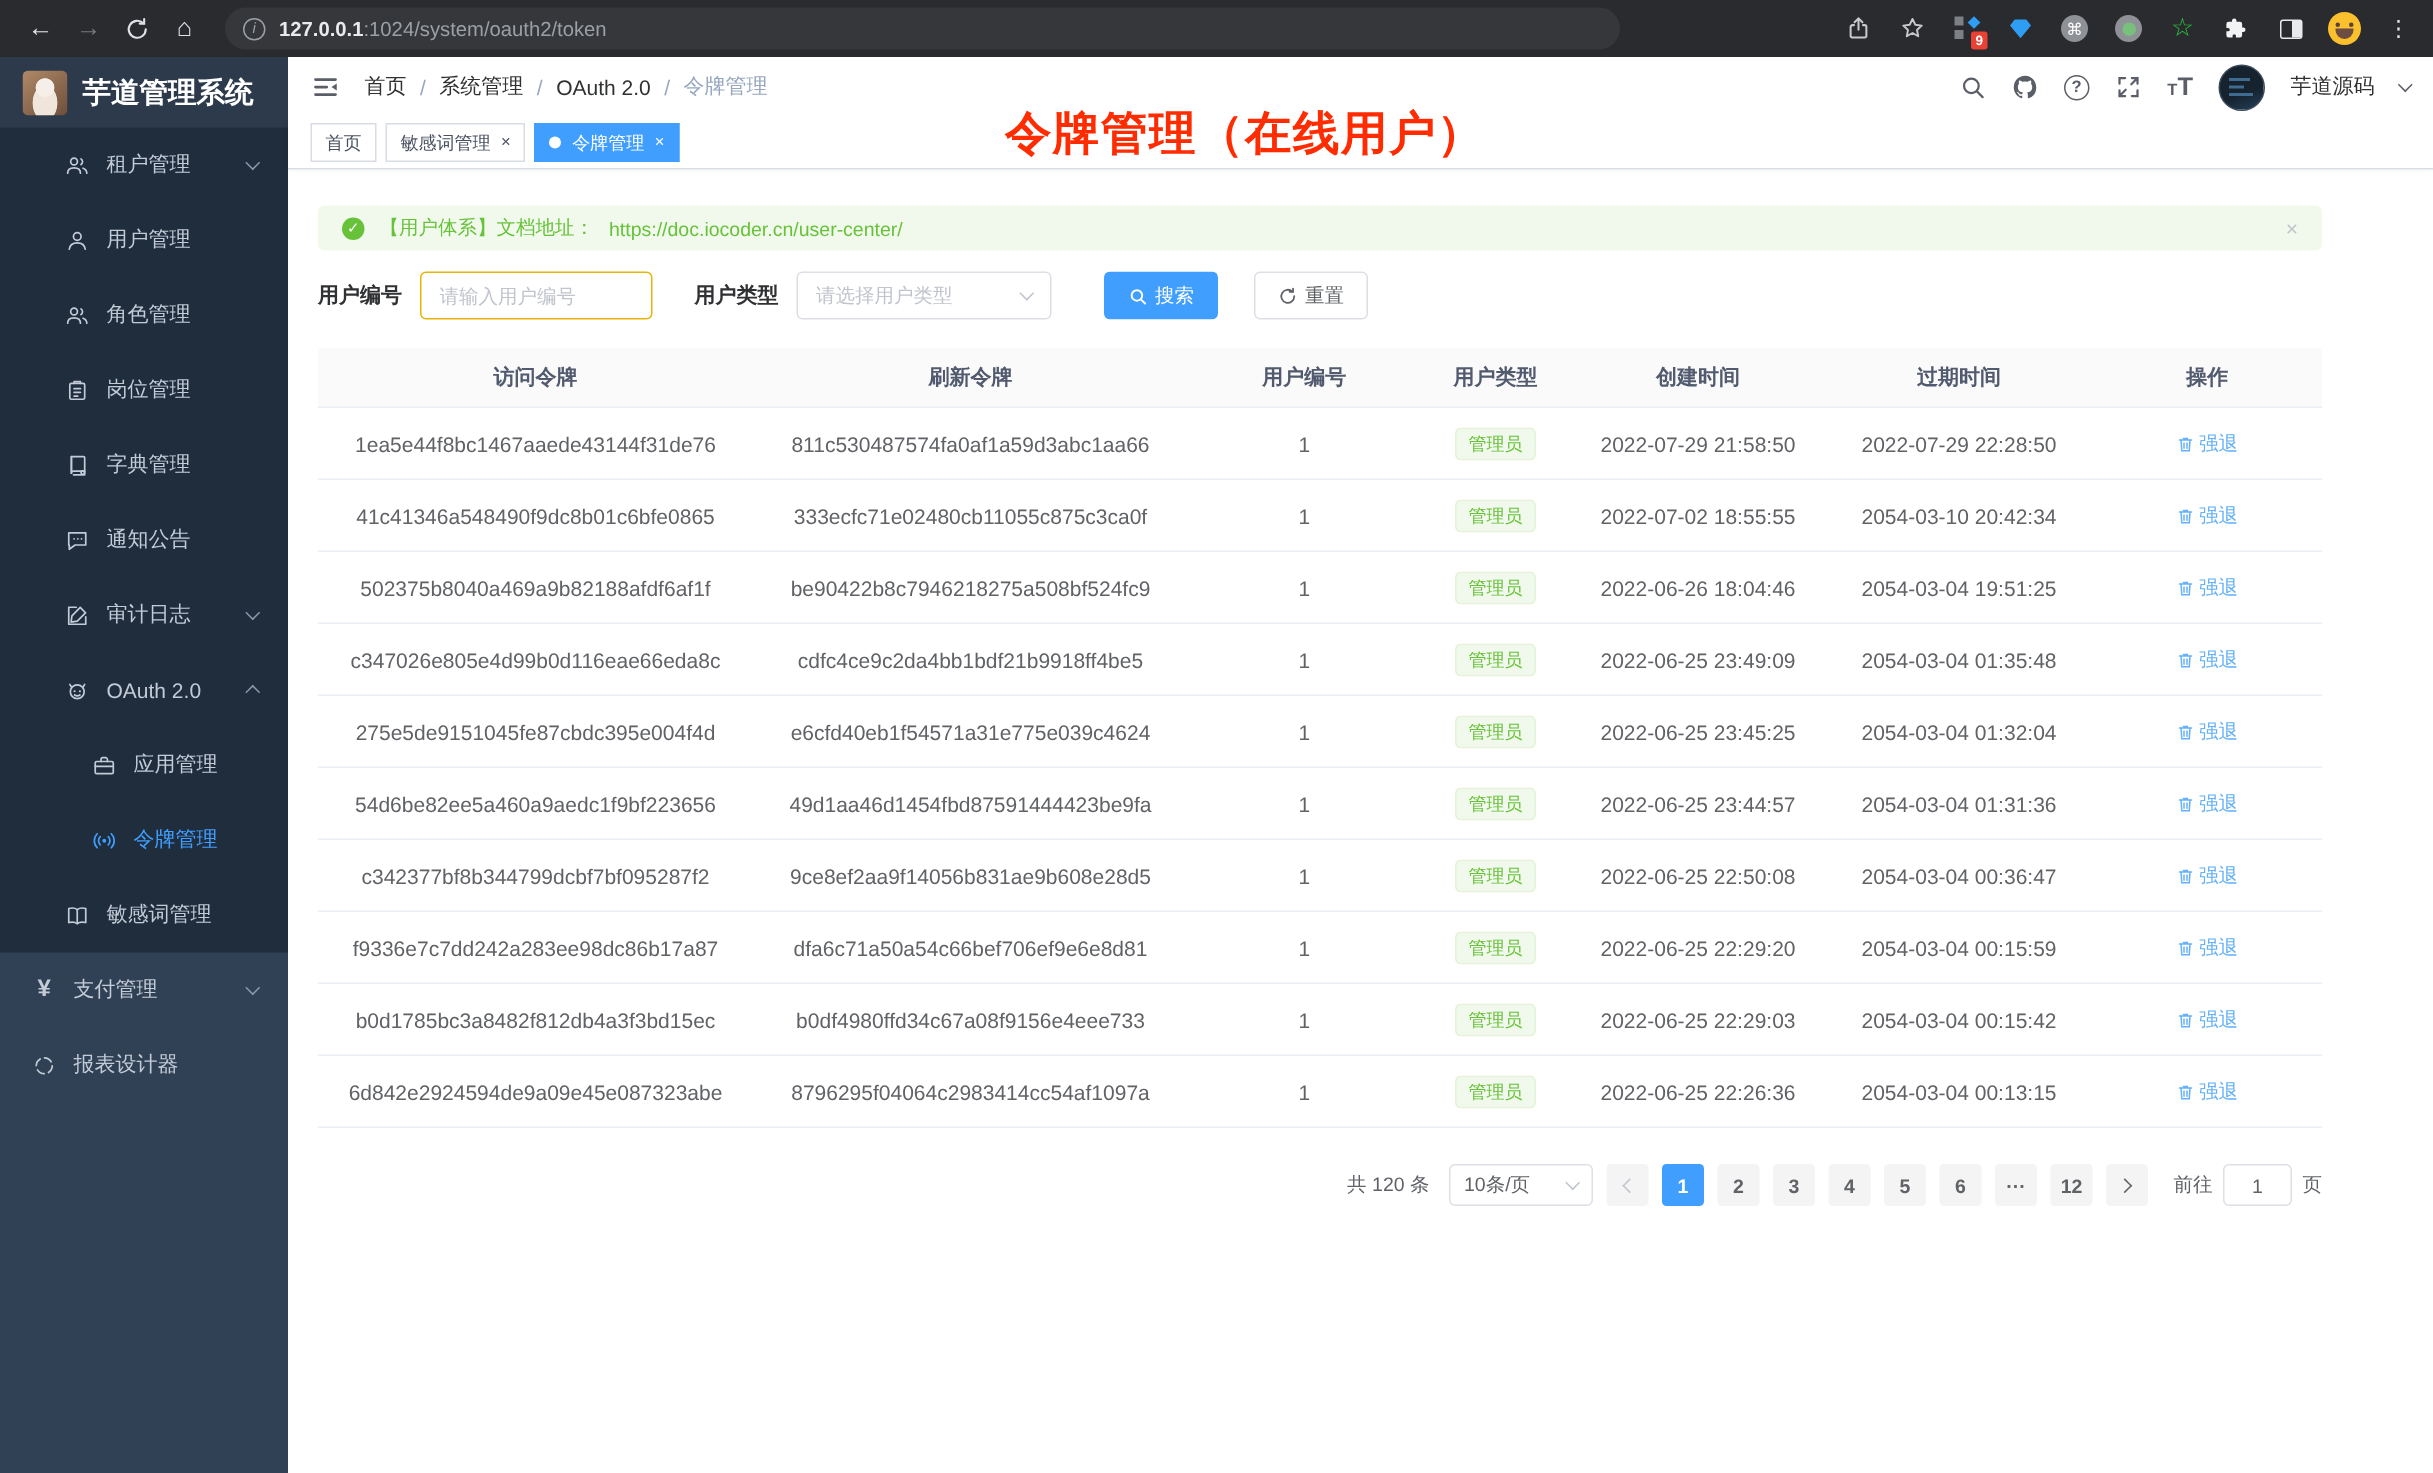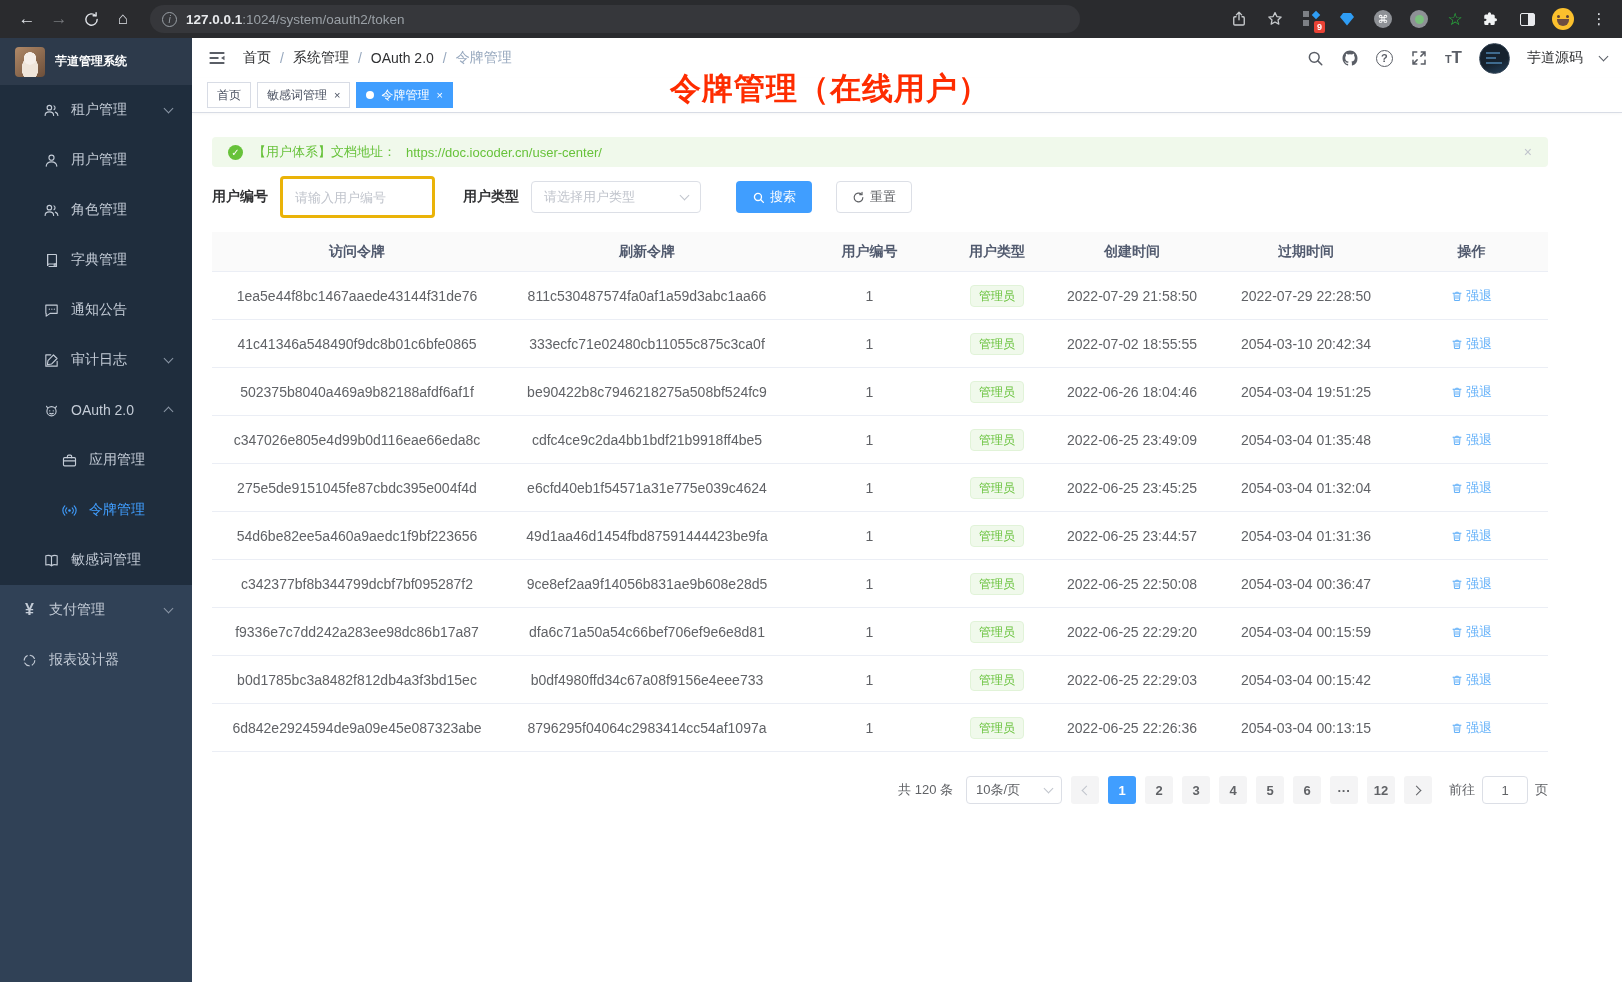--- a/index.html
+++ b/index.html
@@ -41,21 +41,21 @@
 
   
   .layout { display:flex; height:944px; }
   .sidebar { width:192px; background:#304156; flex:none; display:flex; flex-direction:column; }
   .logo { height:47px; background:#2d3a4b; display:flex; align-items:center; padding-left:15px; gap:10px; cursor:pointer; }
   .logo-img { width:30px; height:30px; border-radius:4px; flex:none;
               background:
                 radial-gradient(circle at 50% 38%, #f6efe9 0 6px, transparent 6.5px),
                 radial-gradient(ellipse at 50% 72%, #efe5da 0 8px, transparent 8.5px),
                 linear-gradient(140deg,#b08968,#6d4f3a); }
-  .logo-text { color:#fff; font-size:12px; font-weight:bold; white-space:nowrap; }
+  .logo-text { color:#fff; font-size:19px; font-weight:bold; white-space:nowrap; }
   .menu { flex:1; }
   .menu-sec.dark { background:#1f2d3d; }
   .menu-item { height:50px; display:flex; align-items:center; color:#c3cbd6; font-size:14px; cursor:pointer; position:relative; }
   .menu-item.lv0 { padding-left:21px; }
   .menu-item.lv1 { padding-left:43px; }
   .menu-item.lv2 { padding-left:61px; }
   .mi-icon { width:17px; height:17px; margin-right:11px; display:flex; align-items:center; justify-content:center; flex:none; }
   .mi-icon svg { width:17px; height:17px; }
   .mi-icon .txt-ic { font-size:16px; font-weight:bold; line-height:1; }
   .menu-item.active { color:#409eff; }
@@ -104,21 +104,21 @@
   .alert { width:1336px; height:30px; background:#f0f9eb; border-radius:4px; display:flex; align-items:center;
            padding:0 16px; gap:10px; }
   .alert-check { width:15px; height:15px; border-radius:50%; background:#67c23a; color:#fff; font-size:10px;
                  display:flex; align-items:center; justify-content:center; flex:none; }
   .alert-text { font-size:13px; color:#67c23a; }
   .alert-link { font-size:13px; color:#67c23a; cursor:pointer; }
   .alert-close { margin-left:auto; color:#c0c4cc; font-size:14px; cursor:pointer; }
 
   .filters { display:flex; align-items:center; margin-top:14px; height:32px; gap:10px; }
   .f-label { font-size:14px; font-weight:bold; color:#303133; margin-right:2px; }
-  .f-input { width:155px; height:42px; border:3px solid #eab308; border-radius:4px; padding:0 12px; font-size:13px; color:#606266;
+  .f-input { width:155px; height:32px; border:1px solid #eab308; border-radius:4px; padding:0 12px; font-size:13px; color:#606266;
              font-family:inherit; }
   .f-input::placeholder { color:#c0c4cc; }
   .f-select { width:170px; height:32px; border:1px solid #dcdfe6; border-radius:4px; padding:0 12px; font-size:13px;
               color:#c0c4cc; display:flex; align-items:center; justify-content:space-between; cursor:pointer; }
   .sel-arrow { width:7px; height:7px; border-right:1.4px solid #c0c4cc; border-bottom:1.4px solid #c0c4cc; transform:rotate(45deg); margin-top:-4px; }
   .btn { height:32px; border-radius:4px; font-size:13px; display:flex; align-items:center; gap:5px; padding:0 15px; cursor:pointer; border:1px solid transparent; }
   .btn svg { width:13px; height:13px; }
   .btn-primary { background:#409eff; color:#fff; margin-left:25px; }
   .btn-plain { background:#fff; color:#606266; border-color:#dcdfe6; margin-left:14px; }
 
@@ -254,20 +254,30 @@
           <div class="menu-item lv1">
             <span class="mi-icon">
               <svg viewBox="0 0 24 24" fill="none" stroke="currentColor" stroke-width="1.6" stroke-linecap="round" stroke-linejoin="round">
                 <circle cx="9" cy="8" r="3.2"></circle>
                 <path d="M3 19c0-3.3 2.7-5 6-5s6 1.7 6 5"></path>
                 <path d="M15.5 5.5a3.2 3.2 0 0 1 0 5.4"></path>
                 <path d="M17.5 14.3c2 .8 3.5 2.2 3.5 4.7"></path>
               </svg>
             </span>
             <span>角色管理</span>
+          </div>
+          <div class="menu-item lv1">
+            <span class="mi-icon">
+              <svg viewBox="0 0 24 24" fill="none" stroke="currentColor" stroke-width="1.6" stroke-linecap="round" stroke-linejoin="round">
+                <rect x="5" y="5" width="14" height="15" rx="1.5"></rect>
+                <path d="M9 5V3.5h6V5"></path>
+                <path d="M9 10h6M9 13.5h6M9 17h3.5"></path>
+              </svg>
+            </span>
+            <span>岗位管理</span>
           </div>
           <div class="menu-item lv1">
             <span class="mi-icon">
               <svg viewBox="0 0 24 24" fill="none" stroke="currentColor" stroke-width="1.6" stroke-linecap="round" stroke-linejoin="round">
                 <path d="M6.5 3.5H18a1 1 0 0 1 1 1V17H8.5a2 2 0 0 0-2 2z"></path>
                 <path d="M6.5 3.5V19"></path>
                 <path d="M19 17v3.5H8.5"></path>
                 <circle cx="17.2" cy="18.4" r="1.6"></circle>
               </svg>
             </span>

